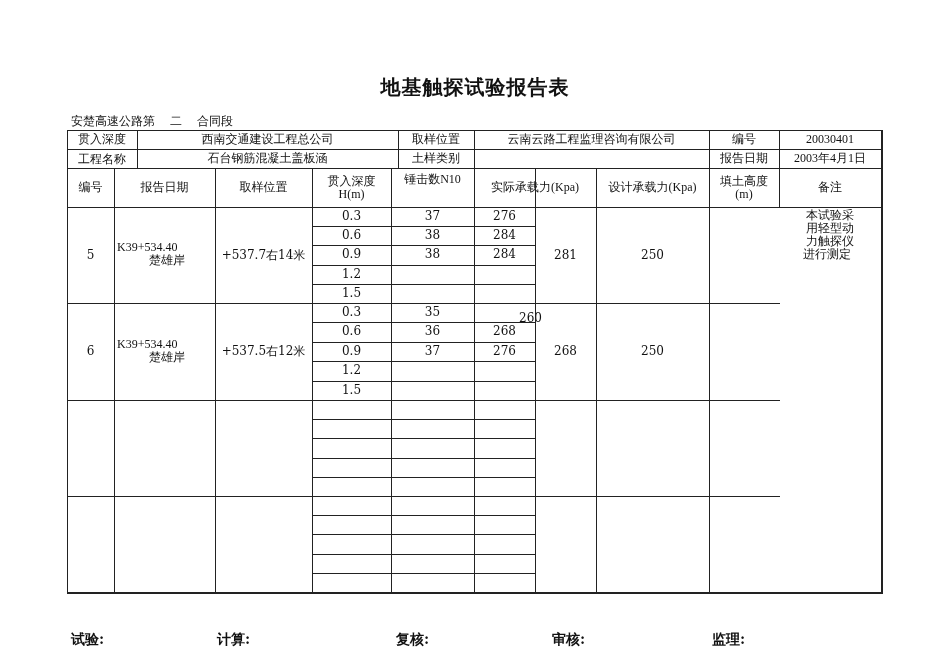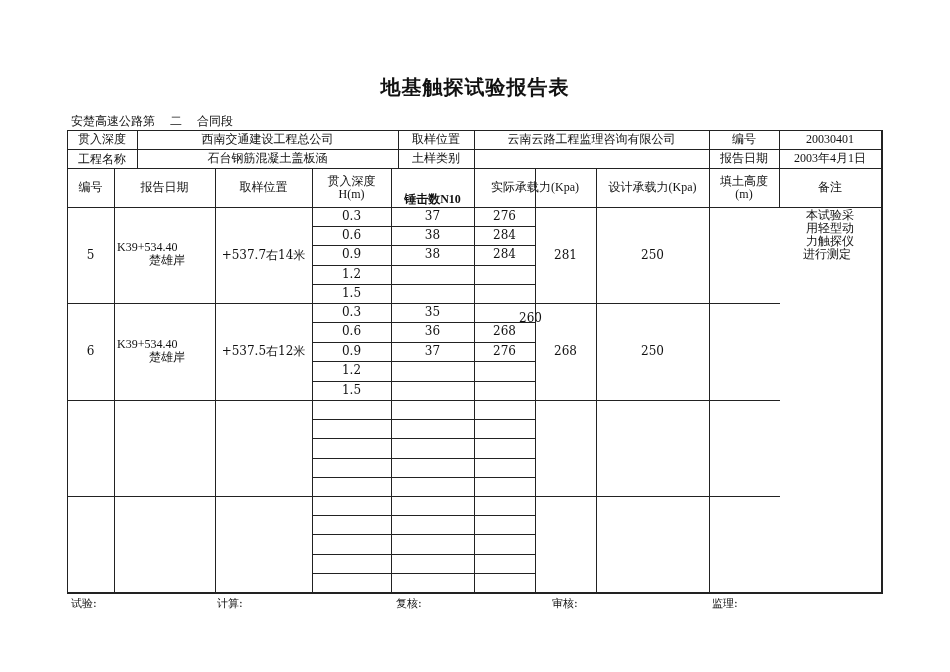--- a/index.html
+++ b/index.html
@@ -8,21 +8,21 @@
   .title { position: absolute; left: 0; width: 950px; top: 74px; text-align: center;
            font-family: "DejaVu Sans", "Liberation Sans", sans-serif; font-weight: bold;
            font-size: 20px; letter-spacing: 1px; }
   .subtitle { position: absolute; left: 71px; top: 113px; font-size: 12px; }
   .subtitle .blank { display: inline-block; width: 42px; text-align: center; border-bottom: 1px solid #111; }
   .cell { position: absolute; box-sizing: border-box; display: flex; align-items: center;
           justify-content: center; text-align: center; font-size: 12px; line-height: 13px; }
   .line { position: absolute; background: #222; }
   .h { height: 1px; }
   .v { width: 1px; }
-  .footer { position: absolute; top: 596px; font-size: 11px; }
+  .footer { position: absolute; top: 631px; font-size: 14px; font-weight: bold; }
   .remark { position: absolute; left: 780px; top: 209px; width: 100px; font-size: 12px;
             line-height: 13px; text-align: center; }
   .range { position: absolute; font-size: 12px; line-height: 13px; }
 </style>
 </head>
 <body>
 
 <div class="title">地基触探试验报告表</div>
 
 <div class="subtitle">
@@ -45,21 +45,21 @@
   <div class="cell" style="left:709px;top:149px;width:70px;height:19px;">报告日期</div>
   <div class="cell" style="left:779px;top:149px;width:102px;height:19px;font-family:'Liberation Serif',serif;">2003年4月1日</div>
 
   <div class="cell" style="left:67px;top:168px;width:47px;height:39px;">编号</div>
   <div class="cell" style="left:114px;top:168px;width:101px;height:39px;">报告日期</div>
   <div class="cell" style="left:215px;top:168px;width:97px;height:39px;">取样位置</div>
   <div class="cell" style="left:312px;top:168px;width:79px;height:39px;flex-direction:column;">
     <span>贯入深度</span>
     <span style="font-family:'Liberation Serif',serif;">H(m)</span>
   </div>
-  <div class="cell" style="left:391px;top:180px;width:83px;height:39px;font-family:'Liberation Serif',serif;font-weight:bold;">锤击数N10</div>
+  <div class="cell" style="left:391px;top:160px;width:83px;height:39px;font-family:'Liberation Serif',serif;">锤击数N10</div>
   <div class="cell" style="left:474px;top:168px;width:122px;height:39px;font-family:'Liberation Serif',serif;">实际承载力(Kpa)</div>
   <div class="cell" style="left:596px;top:168px;width:113px;height:39px;font-family:'Liberation Serif',serif;">设计承载力(Kpa)</div>
   <div class="cell" style="left:709px;top:168px;width:70px;height:39px;flex-direction:column;">
     <span>填土高度</span>
     <span style="font-family:'Liberation Serif',serif;">(m)</span>
   </div>
   <div class="cell" style="left:779px;top:168px;width:102px;height:39px;text-align:right;">备注</div>
 
   <div class="cell" style="left:67px;top:207px;width:47px;height:96px;">5</div>
   <div class="range" style="left:117px;top:241px;">

